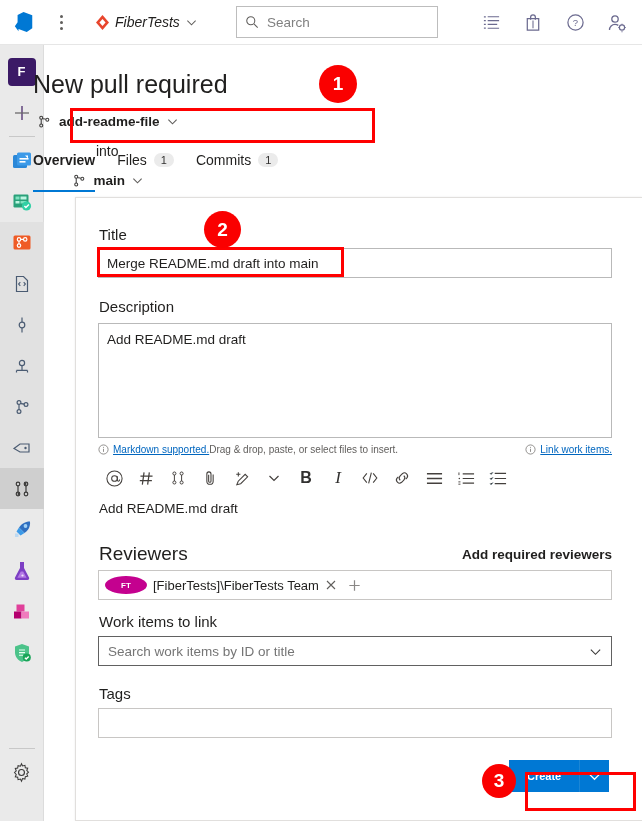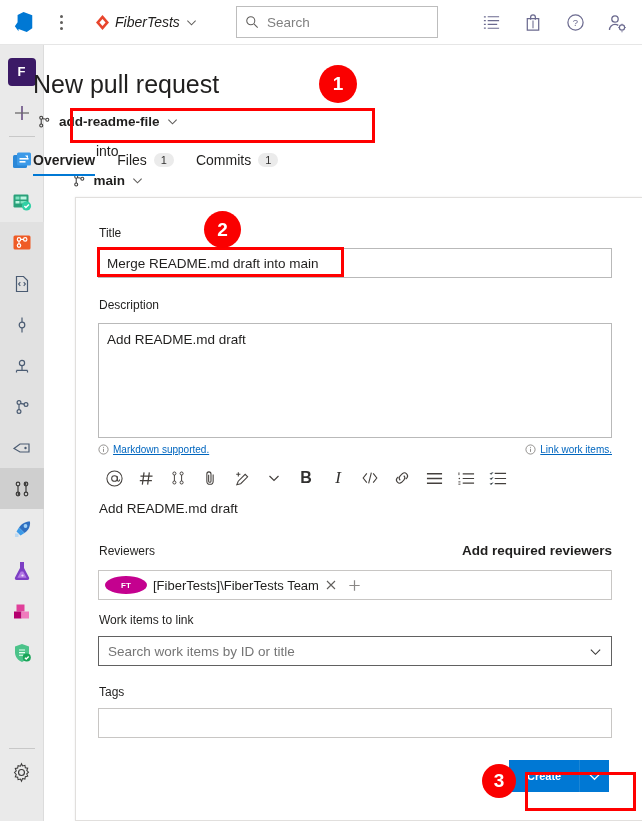--- a/index.html
+++ b/index.html
@@ -62,31 +62,31 @@
   
   .main { position: absolute; left: 44px; top: 45px; width: 598px; height: 776px; background: #ffffff; }
   .page-title { position: absolute; left: 33px; top: 70px; font-size: 25px; color: #201f1e; }
 
   .branchbar { position: absolute; left: 31px; top: 110px; display: flex; align-items: center; gap: 10px; flex-direction: column; }
   .branch-pick { display: flex; align-items: center; gap: 7px; font-size: 13.5px; font-weight: bold; color: #201f1e; padding: 4px 6px; }
   .into-word { font-size: 14px; color: #201f1e; font-weight: normal; padding: 0 6px; }
   .swap-btn { margin-left: 14px; width: 22px; height: 22px; display: flex; align-items: center; justify-content: center; }
 
   .tabs { position: absolute; left: 33px; top: 152px; display: flex; align-items: flex-end; gap: 22px; }
-  .tab { font-size: 14px; color: #201f1e; padding-bottom: 8px; display: flex; align-items: center; gap: 7px; position: relative; }
+  .tab { font-size: 14px; color: #201f1e; padding-bottom: 24px; display: flex; align-items: center; gap: 7px; position: relative; }
   .tab.active { font-weight: bold; }
   .tab.active:after { content: ""; position: absolute; left: 0; right: 0; bottom: 0; height: 2px; background: #0078d4; }
   .pill { background: #ebebeb; color: #323130; font-size: 11px; font-weight: normal; border-radius: 9px; padding: 1px 7px; }
 
   .card {
     position: absolute; left: 75px; top: 197px; width: 567px; height: 624px;
     background: #fff; border: 1px solid #e1dfdd; border-right: none;
     box-shadow: 0 0 2px rgba(0,0,0,0.08);
   }
-  .field-label { font-size: 12px; color: #201f1e; }
+  .field-label { font-size: 15px; color: #201f1e; }
   .lbl-title { position: absolute; left: 23px; top: 28px; }
   .input-title {
     position: absolute; left: 22px; top: 50px; width: 514px; height: 30px;
     border: 1px solid #b9b9b9; background: #fff; font-size: 13.5px;
     color: #201f1e; padding: 0 8px; font-family: "Liberation Sans", sans-serif;
   }
   .lbl-desc { position: absolute; left: 23px; top: 100px; }
   .input-desc {
     position: absolute; left: 22px; top: 125px; width: 514px; height: 115px;
     border: 1px solid #b9b9b9; background: #fff; font-size: 13.5px;
@@ -96,21 +96,21 @@
   .md-hint .info { margin-right: 4px; }
   .md-link { color: #0066bf; text-decoration: underline; }
   .md-right { margin-left: auto; display: flex; align-items: center; gap: 4px; }
 
   .fmt-toolbar { position: absolute; left: 22px; top: 266px; width: 514px; height: 28px; display: flex; align-items: center; gap: 0px; }
   .fmt-btn { width: 32px; height: 28px; display: flex; align-items: center; justify-content: center; color: #323130; font-size: 15px; }
 
   .preview-text { position: absolute; left: 23px; top: 303px; font-size: 13.5px; color: #201f1e; }
 
   .reviewers-row { position: absolute; left: 23px; top: 345px; width: 513px; display: flex; align-items: center; }
-  .reviewers-label { font-size: 12px; }
+  .reviewers-label { font-size: 19px; }
   .add-req { margin-left: auto; font-size: 13.5px; font-weight: bold; color: #201f1e; }
 
   .reviewers-box { position: absolute; left: 22px; top: 372px; width: 514px; height: 30px; border: 1px solid #c8c6c4; background: #fff; display: flex; align-items: center; padding: 0 4px; gap: 4px; }
   .chip { display: flex; align-items: center; gap: 6px; padding: 0 2px; }
   .chip-avatar { width: 42px; height: 18px; border-radius: 50%; background: #c4018f; color: #fff; font-size: 8px; font-weight: bold; display: flex; align-items: center; justify-content: center; }
   .chip-label { font-size: 13px; color: #201f1e; }
   .chip-x { color: #605e5c; font-size: 13px; width: 16px; text-align: center; }
   .chip-add { color: #807e7c; font-size: 17px; width: 20px; text-align: center; }
 
   .lbl-wi { position: absolute; left: 23px; top: 415px; }
@@ -360,21 +360,21 @@
       <svg width="21" height="21" viewBox="0 0 22 22">
         <circle cx="11" cy="11" r="3.1" fill="none" stroke="#3b3a39" stroke-width="1.2"></circle>
         <path d="M11 1.8l1.1 2.3 2.5-.6.4 2.5 2.5.5-1 2.4 1.8 1.8-1.8 1.8 1 2.4-2.5.5-.4 2.5-2.5-.6L11 20.2l-1.1-2.3-2.5.6-.4-2.5-2.5-.5 1-2.4L3.7 11l1.8-1.8-1-2.4 2.5-.5.4-2.5 2.5.6z" fill="none" stroke="#3b3a39" stroke-width="1.1"></path>
       </svg>
     </span>
   </div>
 </div>
 
 <div class="main"></div>
 
-<div class="page-title">New pull request</div>
+<div class="page-title">New pull required</div>
 
 <div class="branchbar">
   <span class="branch-pick">
     <span>
       <svg width="15" height="15" viewBox="0 0 16 16">
         <circle cx="4.5" cy="4" r="1.6" fill="none" stroke="#3b3a39" stroke-width="1.1"></circle>
         <circle cx="4.5" cy="12.2" r="1.6" fill="none" stroke="#3b3a39" stroke-width="1.1"></circle>
         <circle cx="11" cy="6.2" r="1.6" fill="none" stroke="#3b3a39" stroke-width="1.1"></circle>
         <path d="M4.5 5.6v5M6.1 5c2.8 0 3.3.3 3.4.7" stroke="#3b3a39" stroke-width="1.1" fill="none"></path>
       </svg>
@@ -434,20 +434,21 @@
 
   <div class="md-hint">
     <span class="info">
       <svg width="11" height="11" viewBox="0 0 12 12">
           <circle cx="6" cy="6" r="5" fill="none" stroke="#8a8886" stroke-width="1"></circle>
           <path d="M6 5.2v3.4" stroke="#8a8886" stroke-width="1"></path>
           <circle cx="6" cy="3.5" r=".6" fill="#8a8886"></circle>
         </svg>
     </span>
     <a class="md-link">Markdown supported.</a>
+    <span> Drag &amp; drop, paste, or select files to insert.</span>
     <span class="md-right">
       <span>
         <svg width="11" height="11" viewBox="0 0 12 12">
             <circle cx="6" cy="6" r="5" fill="none" stroke="#8a8886" stroke-width="1"></circle>
             <path d="M6 5.2v3.4" stroke="#8a8886" stroke-width="1"></path>
             <circle cx="6" cy="3.5" r=".6" fill="#8a8886"></circle>
           </svg>
       </span>
       <a class="md-link">Link work items.</a>
     </span>

